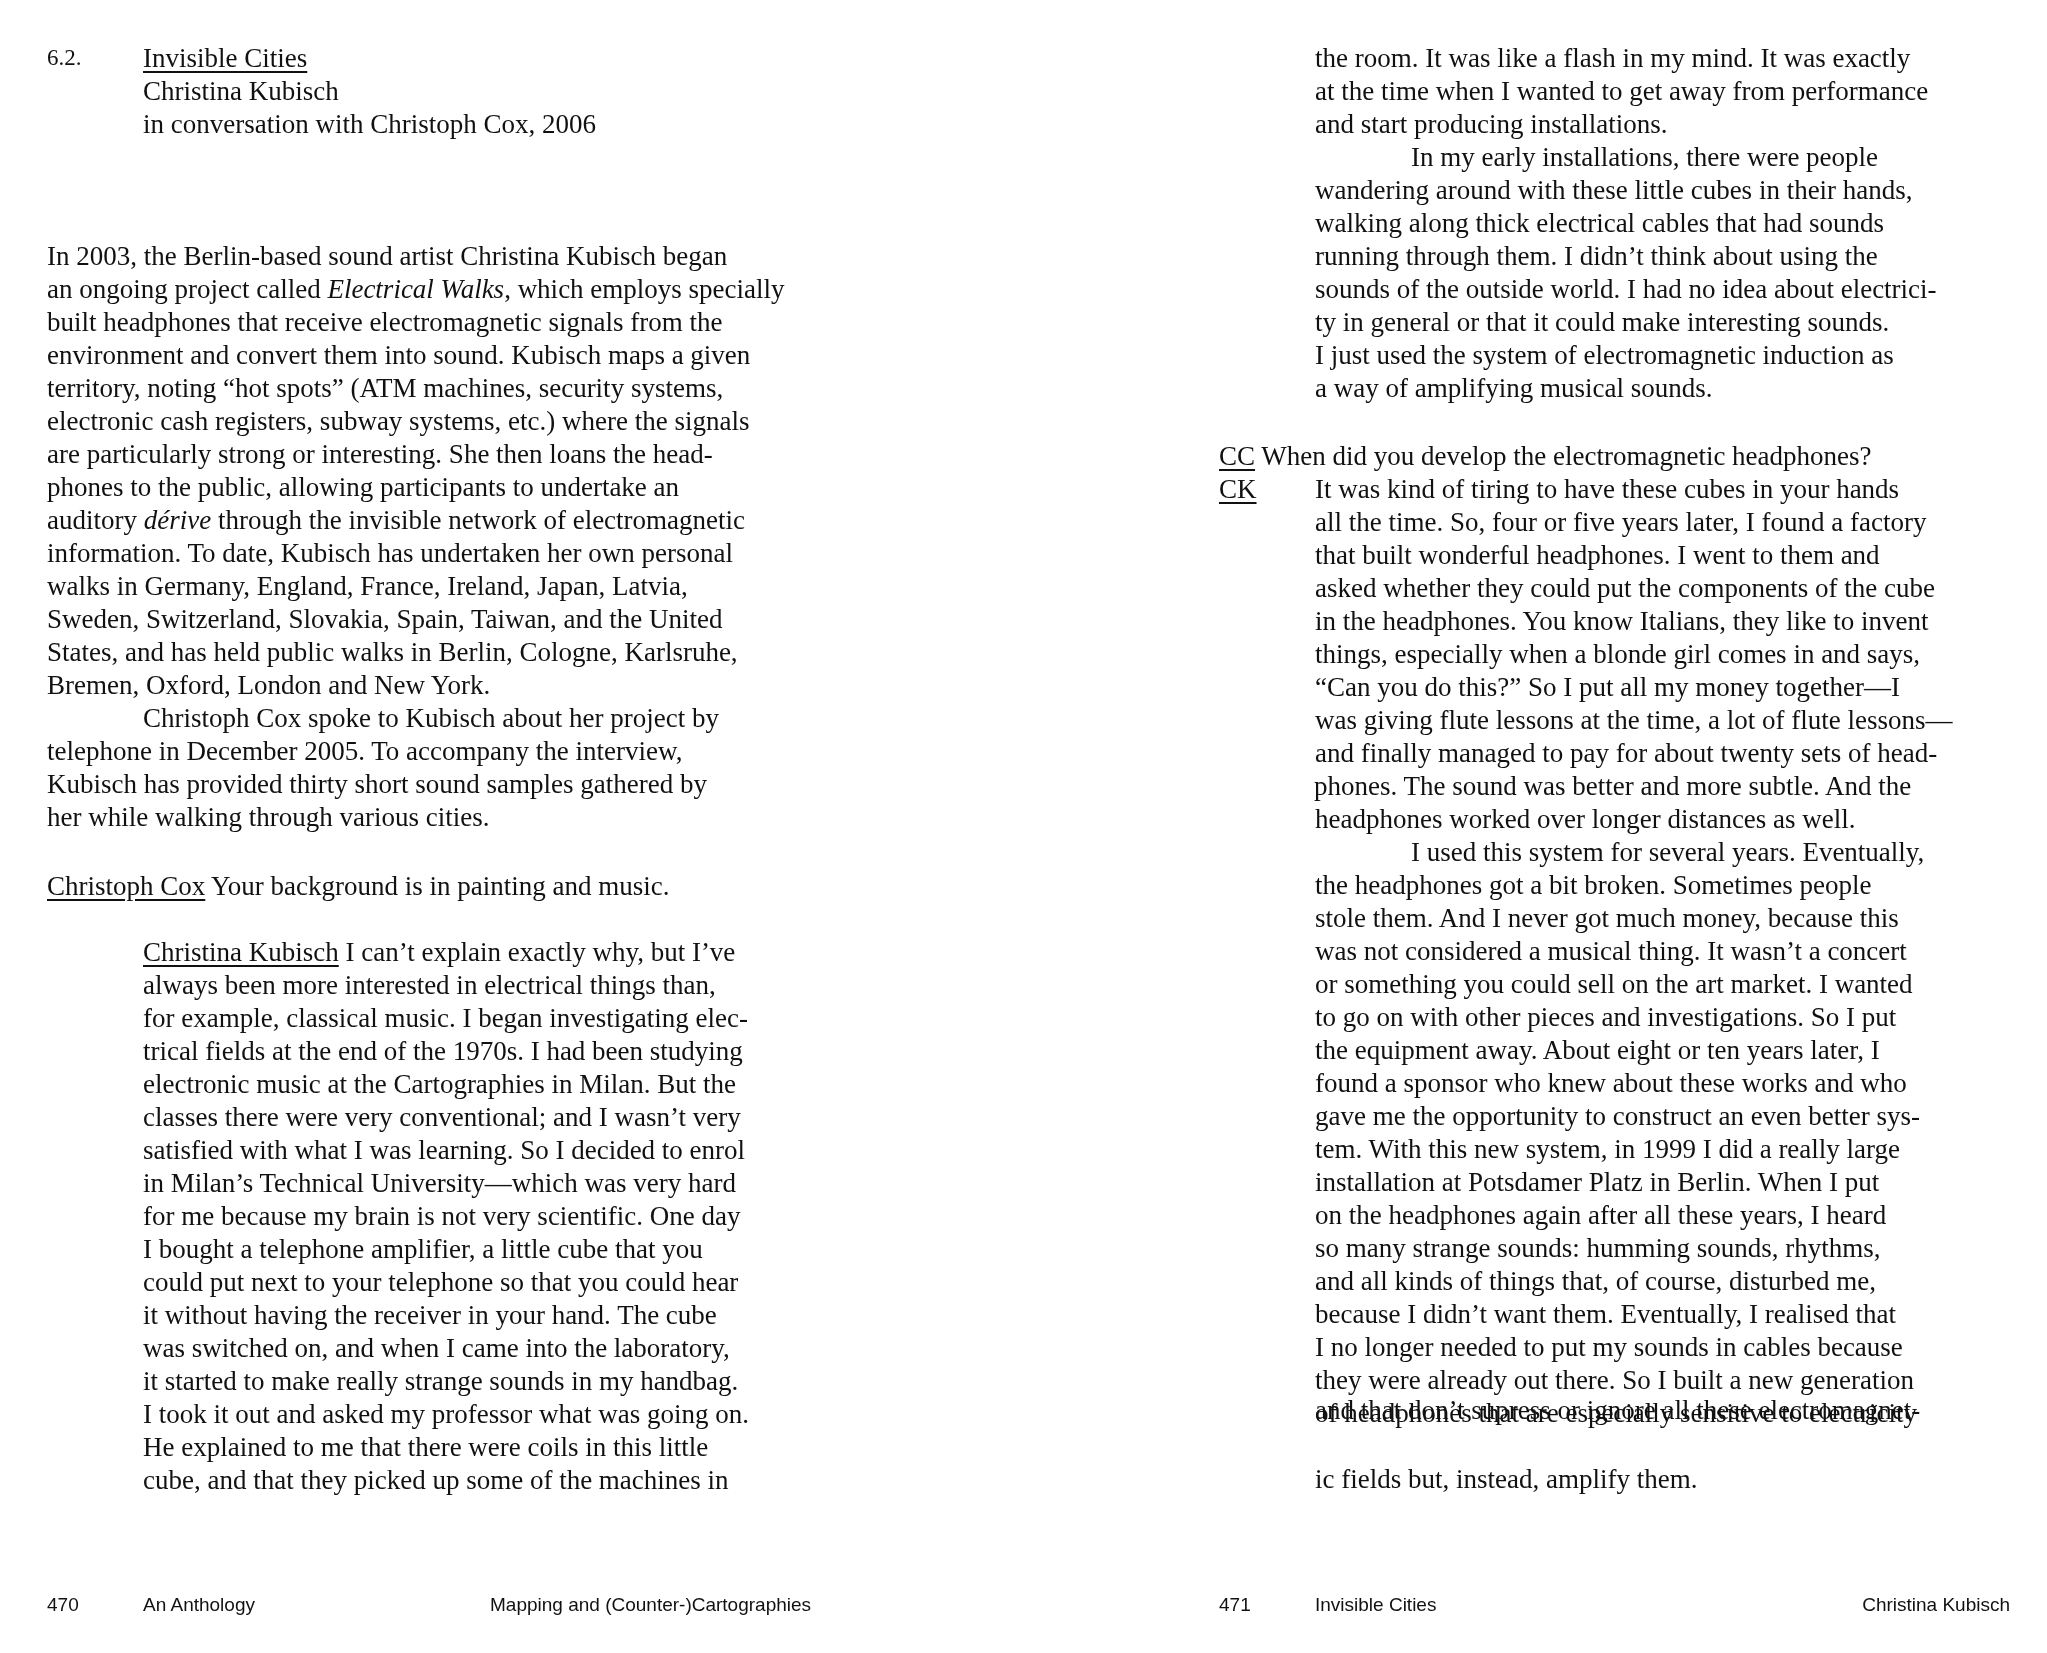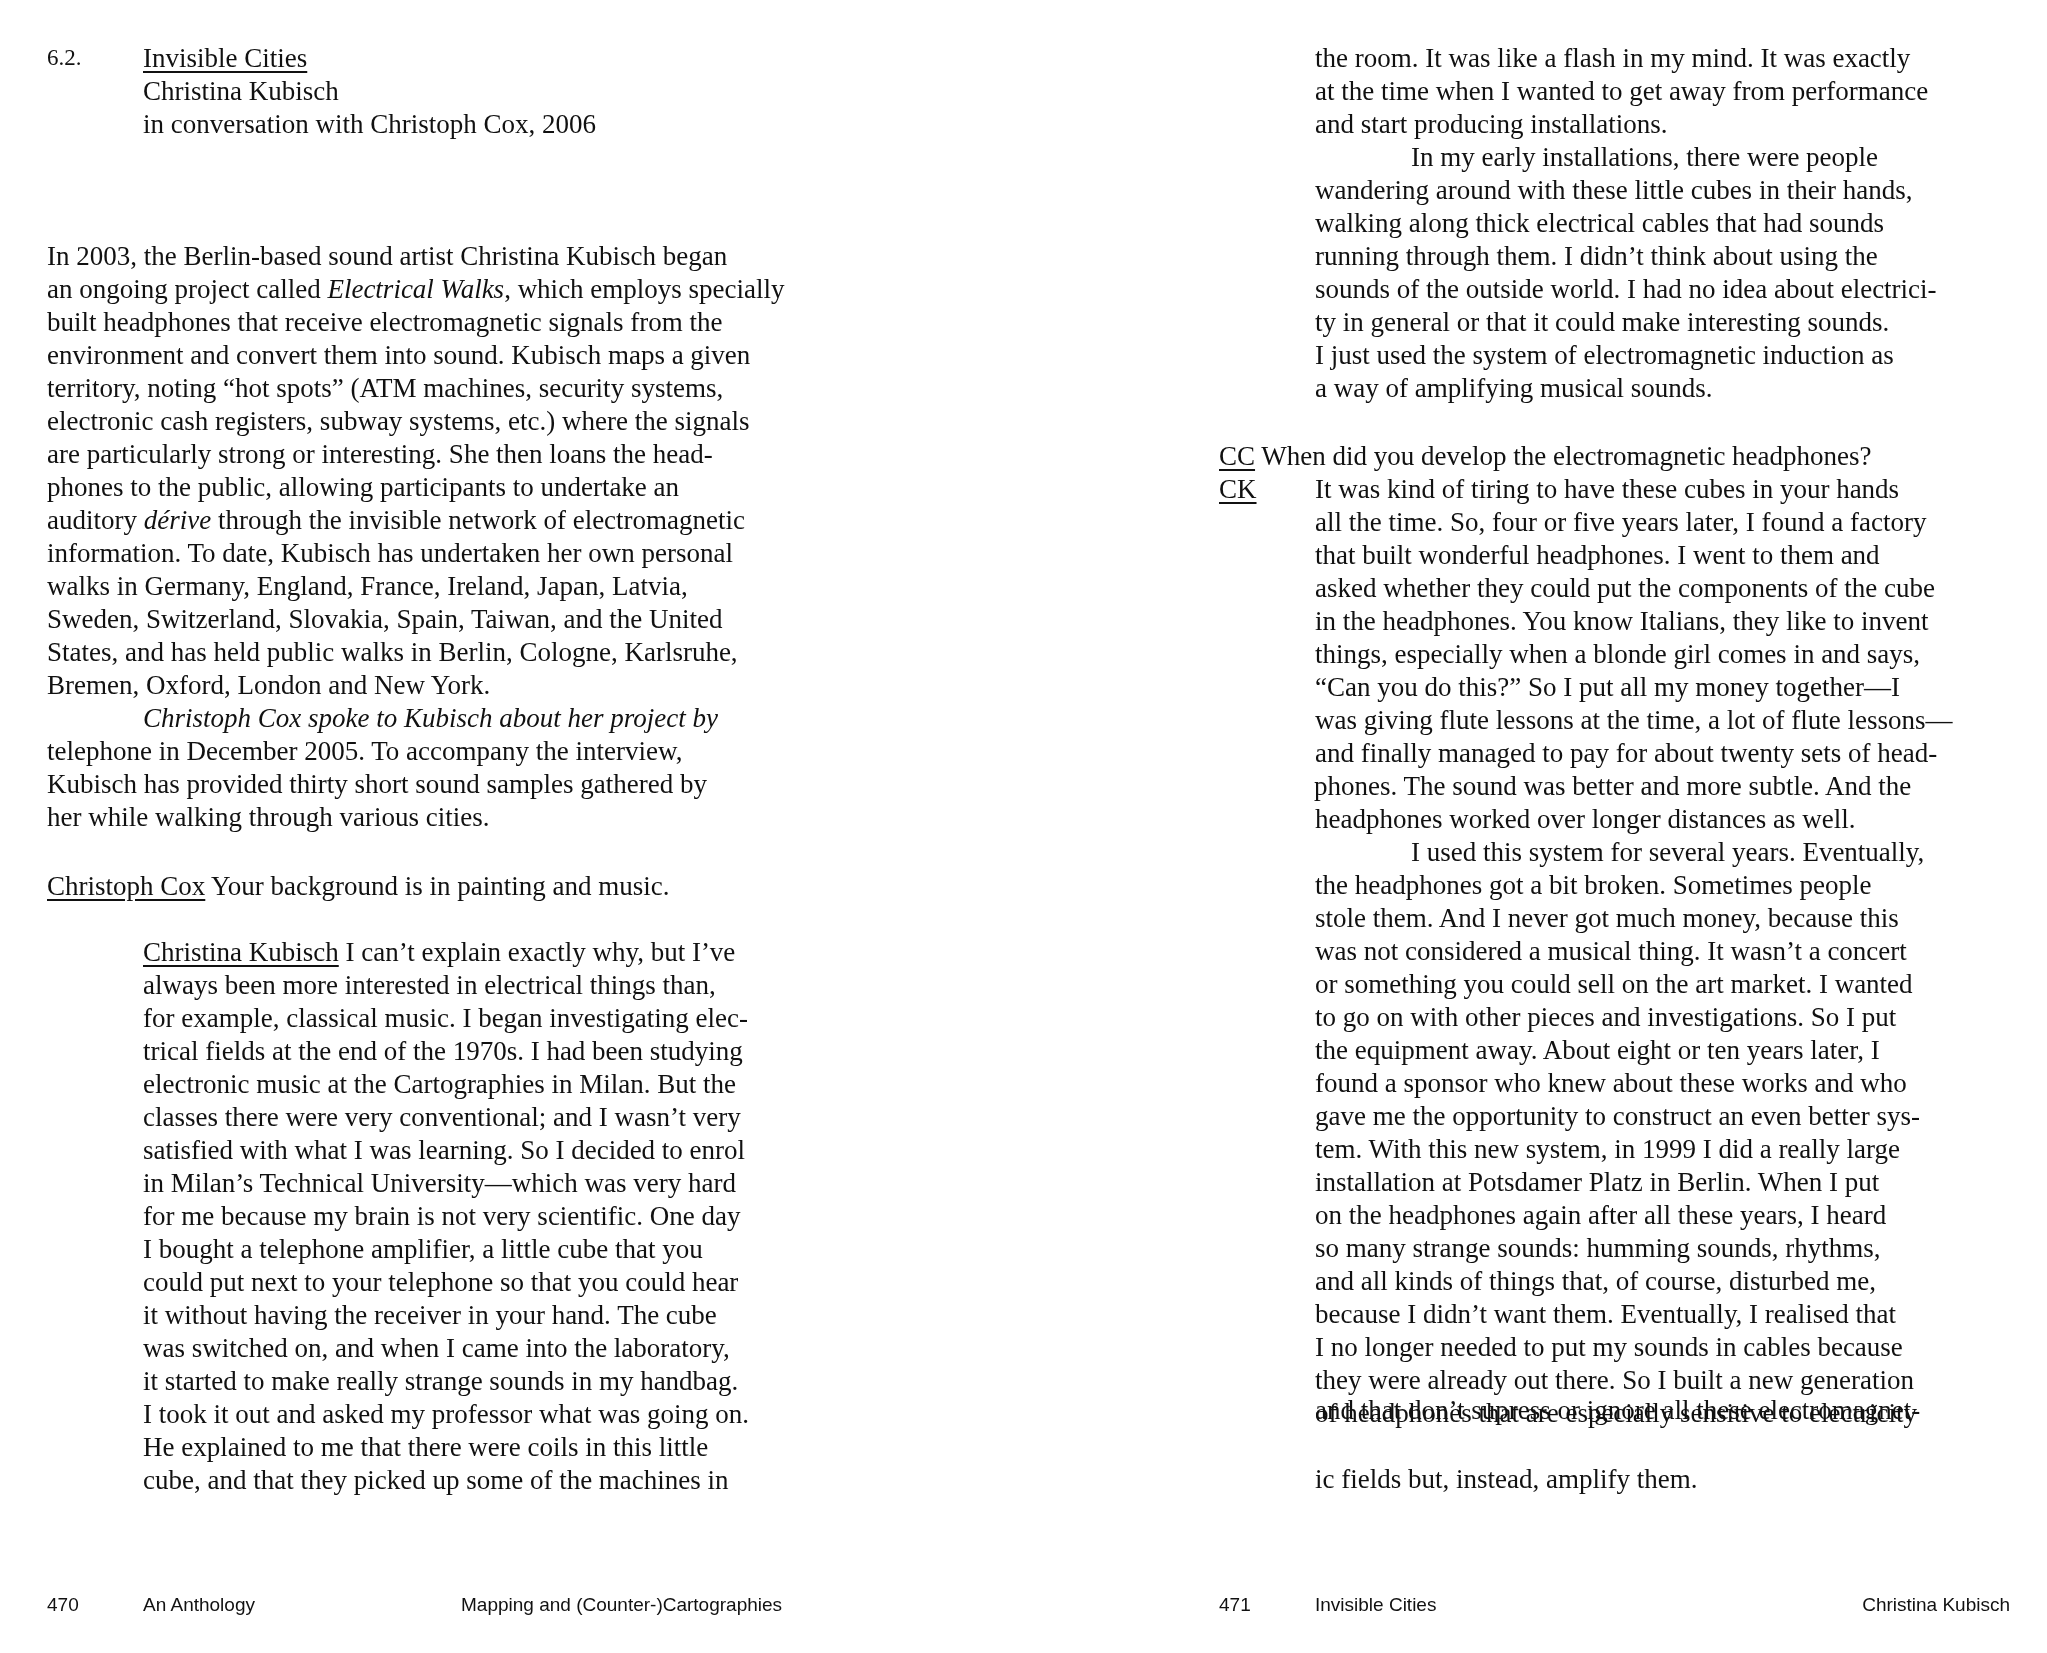--- a/index.html
+++ b/index.html
@@ -46,21 +46,21 @@
       <div class="line" style="left: 47px; top: 372px;">territory, noting “hot spots” (ATM machines, security systems,</div>
       <div class="line" style="left: 47px; top: 405px;">electronic cash registers, subway systems, etc.) where the signals</div>
       <div class="line" style="left: 47px; top: 438px;">are particularly strong or interesting. She then loans the head-</div>
       <div class="line" style="left: 47px; top: 471px;">phones to the public, allowing participants to undertake an</div>
       <div class="line" style="left: 47px; top: 504px;"><span>auditory </span><span class="it">dérive</span><span> through the invisible network of electromagnetic</span></div>
       <div class="line" style="left: 47px; top: 537px;">information. To date, Kubisch has undertaken her own personal</div>
       <div class="line" style="left: 47px; top: 570px;">walks in Germany, England, France, Ireland, Japan, Latvia,</div>
       <div class="line" style="left: 47px; top: 603px;">Sweden, Switzerland, Slovakia, Spain, Taiwan, and the United</div>
       <div class="line" style="left: 47px; top: 636px;">States, and has held public walks in Berlin, Cologne, Karlsruhe,</div>
       <div class="line" style="left: 47px; top: 669px;">Bremen, Oxford, London and New York.</div>
-      <div class="line" style="left: 143px; top: 702px; font-style: italic;">Christoph Cox spoke to Kubisch about her project by</div>
+      <div class="line" style="left: 143px; top: 702px;">Christoph Cox spoke to Kubisch about her project by</div>
       <div class="line" style="left: 47px; top: 735px;">telephone in December 2005. To accompany the interview,</div>
       <div class="line" style="left: 47px; top: 768px;">Kubisch has provided thirty short sound samples gathered by</div>
       <div class="line" style="left: 47px; top: 801px;">her while walking through various cities.</div>
     </div>
 
   <div class="line" style="left:47px; top:870px;">
     <span class="u">Christoph Cox</span><span> Your background is in painting and music.</span>
   </div>
 
   <div class="line" style="left:143px; top:936px;">
@@ -80,21 +80,21 @@
       <div class="line" style="left: 143px; top: 1299px;">it without having the receiver in your hand. The cube</div>
       <div class="line" style="left: 143px; top: 1332px;">was switched on, and when I came into the laboratory,</div>
       <div class="line" style="left: 143px; top: 1365px;">it started to make really strange sounds in my handbag.</div>
       <div class="line" style="left: 143px; top: 1398px;">I took it out and asked my professor what was going on.</div>
       <div class="line" style="left: 143px; top: 1431px;">He explained to me that there were coils in this little</div>
       <div class="line" style="left: 143px; top: 1464px;">cube, and that they picked up some of the machines in</div>
     </div>
 
   <div class="footer" style="left:47px;">470</div>
   <div class="footer" style="left:143px;">An Anthology</div>
-  <div class="footer" style="left:461px;text-align:center;">Mapping and (Counter-)Cartographies</div>
+  <div class="footer" style="left:490px;text-align:center;">Mapping and (Counter-)Cartographies</div>
 </div>
 
 <div class="page page-right">
   <div id="continued">
       <div class="line" style="left: 291px; top: 42px;">the room. It was like a flash in my mind. It was exactly</div>
       <div class="line" style="left: 291px; top: 75px;">at the time when I wanted to get away from performance</div>
       <div class="line" style="left: 291px; top: 108px;">and start producing installations.</div>
       <div class="line" style="left: 387px; top: 141px;">In my early installations, there were people</div>
       <div class="line" style="left: 291px; top: 174px;">wandering around with these little cubes in their hands,</div>
       <div class="line" style="left: 291px; top: 207px;">walking along thick electrical cables that had sounds</div>

